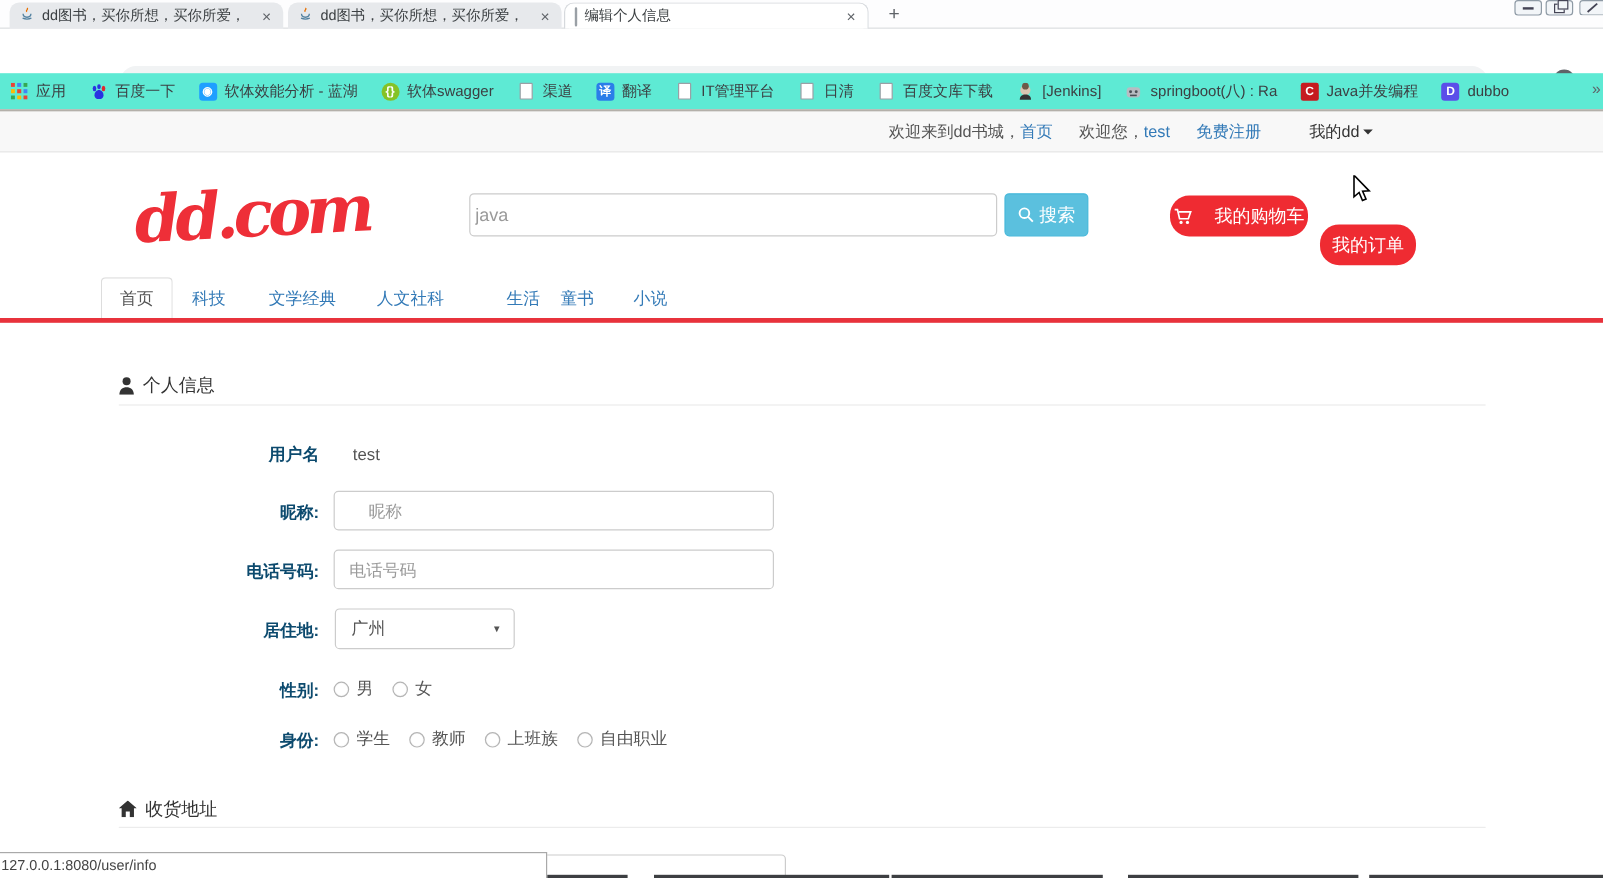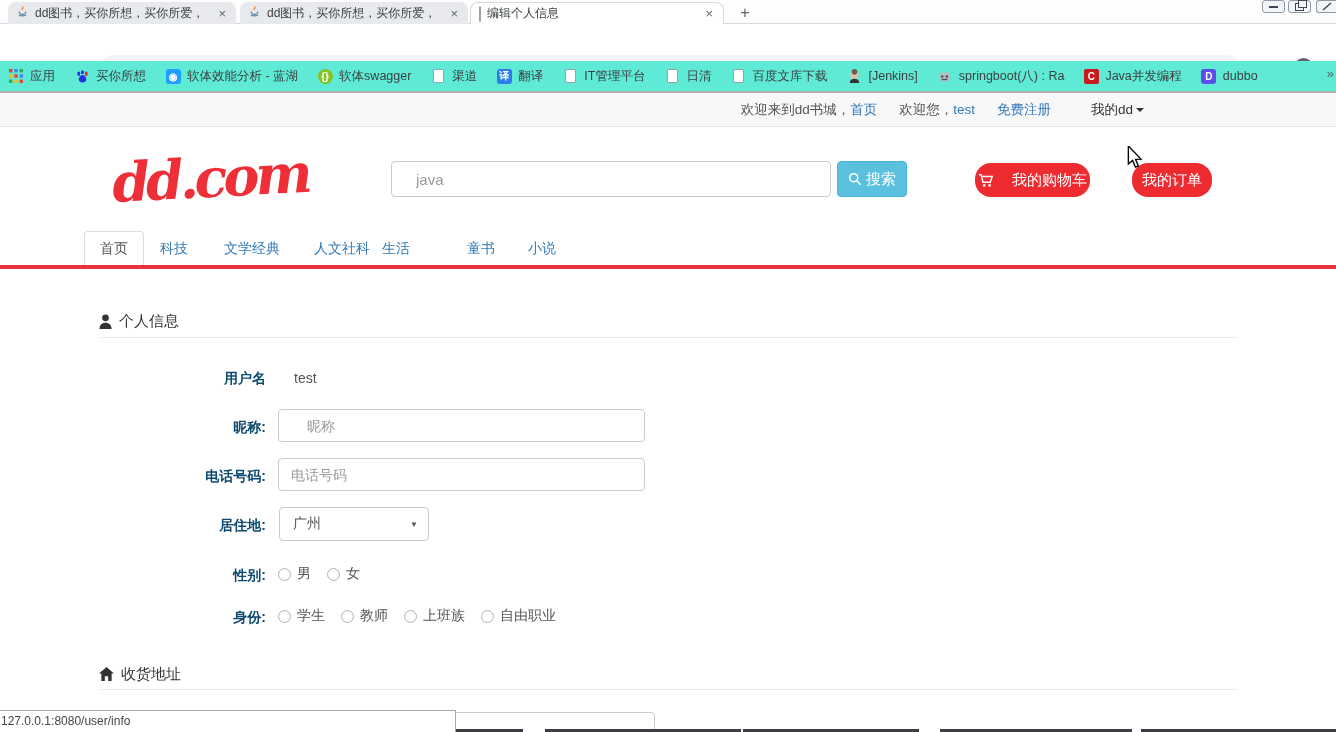--- a/index.html
+++ b/index.html
@@ -51,30 +51,30 @@
   #topbar .grp { margin-left:22px; white-space:nowrap; }
   #topbar .mydd { margin-left:40px; color:#333; }
   .caret { display:inline-block; width:0; height:0; border-left:4px solid transparent;
     border-right:4px solid transparent; border-top:4px solid #333; margin-left:3px; vertical-align:2px; }
 
   
   #logo { position:absolute; top:146px; left:112px; font-family:"DejaVu Serif", serif;
     font-style:italic; font-weight:bold; font-size:54px; color:#ee2f38;
     letter-spacing:-4px; transform:rotate(-3deg); }
   #search-input { position:absolute; top:161px; left:391px; width:440px; height:36px;
-    border:1px solid #ccc; border-radius:4px; padding:0 24px; font-size:15px; color:#555;
+    border:1px solid #ccc; border-radius:4px; padding:0 4px; font-size:15px; color:#555;
     font-family:"Liberation Sans", sans-serif; }
   #search-input::placeholder { color:#9a9a9a; }
   #search-btn { position:absolute; top:161px; left:837px; width:70px; height:36px; background:#5bc0de;
     border:1px solid #46b8da; border-radius:4px; color:#fff; font-size:15px;
     display:flex; align-items:center; justify-content:center; gap:4px; }
   .redbtn { position:absolute; top:163px; height:34px; background:#ef2b32; border:none; border-radius:16px;
     color:#fff; font-size:15px; display:flex; align-items:center; justify-content:center; gap:18px; }
   #cart-btn { left:975px; width:115px; }
-  #orders-btn { left:1132px; width:80px; }
+  #orders-btn { left:1100px; width:80px;margin-top:24px; }
   #cursor { position:absolute; top:146px; left:1126px; z-index:50; }
 
   
   #nav-active { position:absolute; top:231px; left:84px; width:60px; height:34px; background:#fff;
     border:1px solid #ddd; border-bottom:none; border-radius:4px 4px 0 0; font-size:14px; color:#555;
     display:flex; align-items:center; justify-content:center; z-index:2; }
   .navlink { position:absolute; top:240px; font-size:14px; color:#337ab7; text-decoration:none; }
   #redline { position:absolute; top:265px; left:0; width:1336px; height:4px; background:#e8323c; }
 
   
@@ -197,21 +197,21 @@
     </div>
     <div class="bm">
       <span class="bic">
         <svg width="15" height="15" viewBox="0 0 16 16">
             <ellipse cx="4" cy="5" rx="1.6" ry="2.4" fill="#2932e1"></ellipse>
             <ellipse cx="12" cy="5" rx="1.6" ry="2.4" fill="#e1292e"></ellipse>
             <ellipse cx="8" cy="3.5" rx="1.6" ry="2.2" fill="#2932e1"></ellipse>
             <path d="M4 11c0-2.5 2-4.5 4-4.5s4 2 4 4.5-2 3.5-4 3.5-4-1-4-3.5z" fill="#2932e1"></path>
           </svg>
       </span>
-        <span>买你所想</span>
+        <span>百度一下</span>
     </div>
     <div class="bm">
       <span class="bic">
           <span class="sq" style="background:#1e9fff;">◉</span>
         </span>
       <span>软体效能分析 - 蓝湖</span>
     </div>
     <div class="bm">
       <span class="bic">
           <span class="sq" style="background:#85c226; border-radius:50%;">{}</span>
@@ -318,21 +318,21 @@
       <path d="M1 0 L1 13.5 L4.2 10.8 L6.3 15.8 L8.5 14.9 L6.4 10 L10.5 9.8 Z" fill="#fff" stroke="#000" stroke-width="1"></path>
     </svg>
 </div>
 
 <div id="nav-active">
     <span>首页</span>
   </div>
 <a class="navlink" style="left:160px;" href="#">科技</a>
 <a class="navlink" style="left:224px;font-family:Liberation Mono, monospace;" href="#">文学经典</a>
 <a class="navlink" style="left:314px;" href="#">人文社科</a>
-<a class="navlink" style="left:382px;" href="#">生活</a>
+<a class="navlink" style="left:422px;" href="#">生活</a>
 <a class="navlink" style="left:467px;" href="#">童书</a>
 <a class="navlink" style="left:528px;" href="#">小说</a>
 <div id="redline"></div>
 
 <div class="sec-head" style="top:311px;">
   <svg width="13" height="15" viewBox="0 0 14 16">
       <circle cx="7" cy="4" r="3.6" fill="#333"></circle>
       <path d="M0.5 16c0-4.4 3-6.6 6.5-6.6s6.5 2.2 6.5 6.6z" fill="#333"></path>
     </svg>
   <span>个人信息</span>

